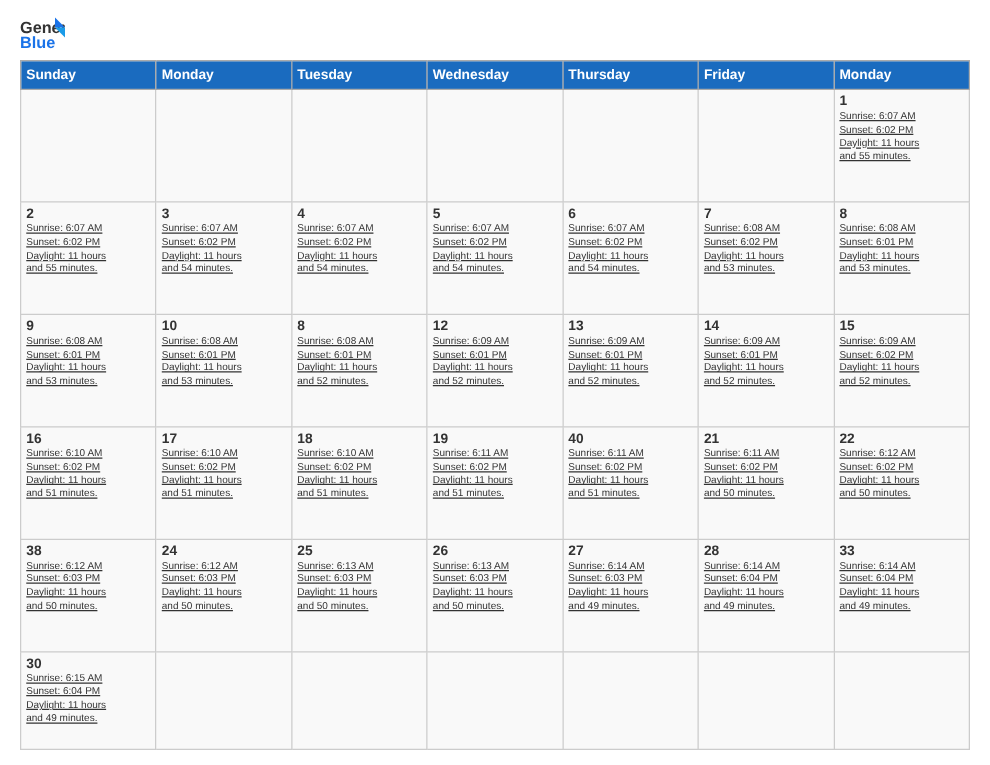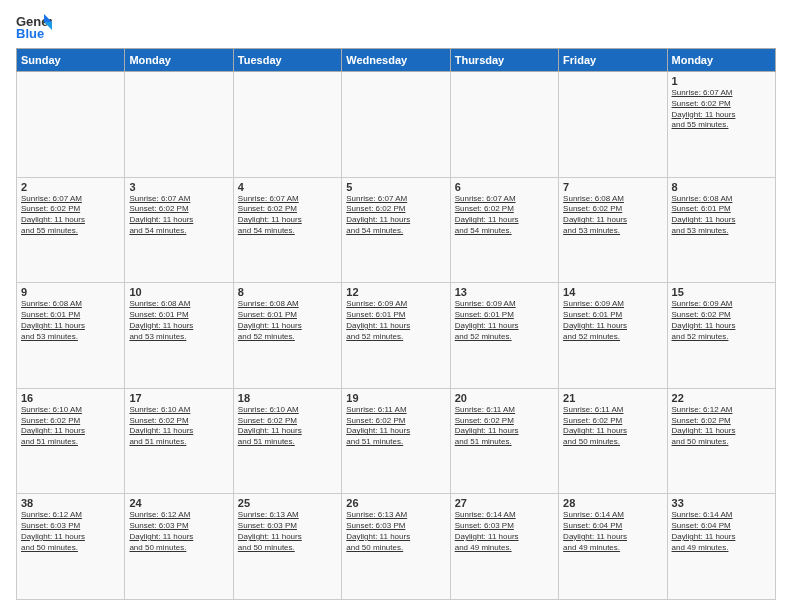--- a/index.html
+++ b/index.html
@@ -264,21 +264,21 @@
 and 51 minutes.</div>
           </td>
           <td>
             <span class="day-number">19</span>
             <div class="day-info" style="white-space: pre-line;">Sunrise: 6:11 AM
 Sunset: 6:02 PM
 Daylight: 11 hours
 and 51 minutes.</div>
           </td>
           <td>
-            <span class="day-number">20</span>
+            <span class="day-number">40</span>
             <div class="day-info" style="white-space: pre-line;">Sunrise: 6:11 AM
 Sunset: 6:02 PM
 Daylight: 11 hours
 and 51 minutes.</div>
           </td>
           <td>
             <span class="day-number">21</span>
             <div class="day-info" style="white-space: pre-line;">Sunrise: 6:11 AM
 Sunset: 6:02 PM
 Daylight: 11 hours
@@ -335,16 +335,31 @@
 Daylight: 11 hours
 and 49 minutes.</div>
           </td>
           <td>
             <span class="day-number">33</span>
             <div class="day-info" style="white-space: pre-line;">Sunrise: 6:14 AM
 Sunset: 6:04 PM
 Daylight: 11 hours
 and 49 minutes.</div>
           </td>
+        </tr>
+        <tr class="last-row">
+          <td>
+            <span class="day-number">30</span>
+            <div class="day-info" style="white-space: pre-line;">Sunrise: 6:15 AM
+Sunset: 6:04 PM
+Daylight: 11 hours
+and 49 minutes.</div>
+          </td>
+          <td class="empty-cell"></td>
+          <td class="empty-cell"></td>
+          <td class="empty-cell"></td>
+          <td class="empty-cell"></td>
+          <td class="empty-cell"></td>
+          <td class="empty-cell"></td>
         </tr>
       </tbody>
   </table>
 </div>
 
 </body></html>

